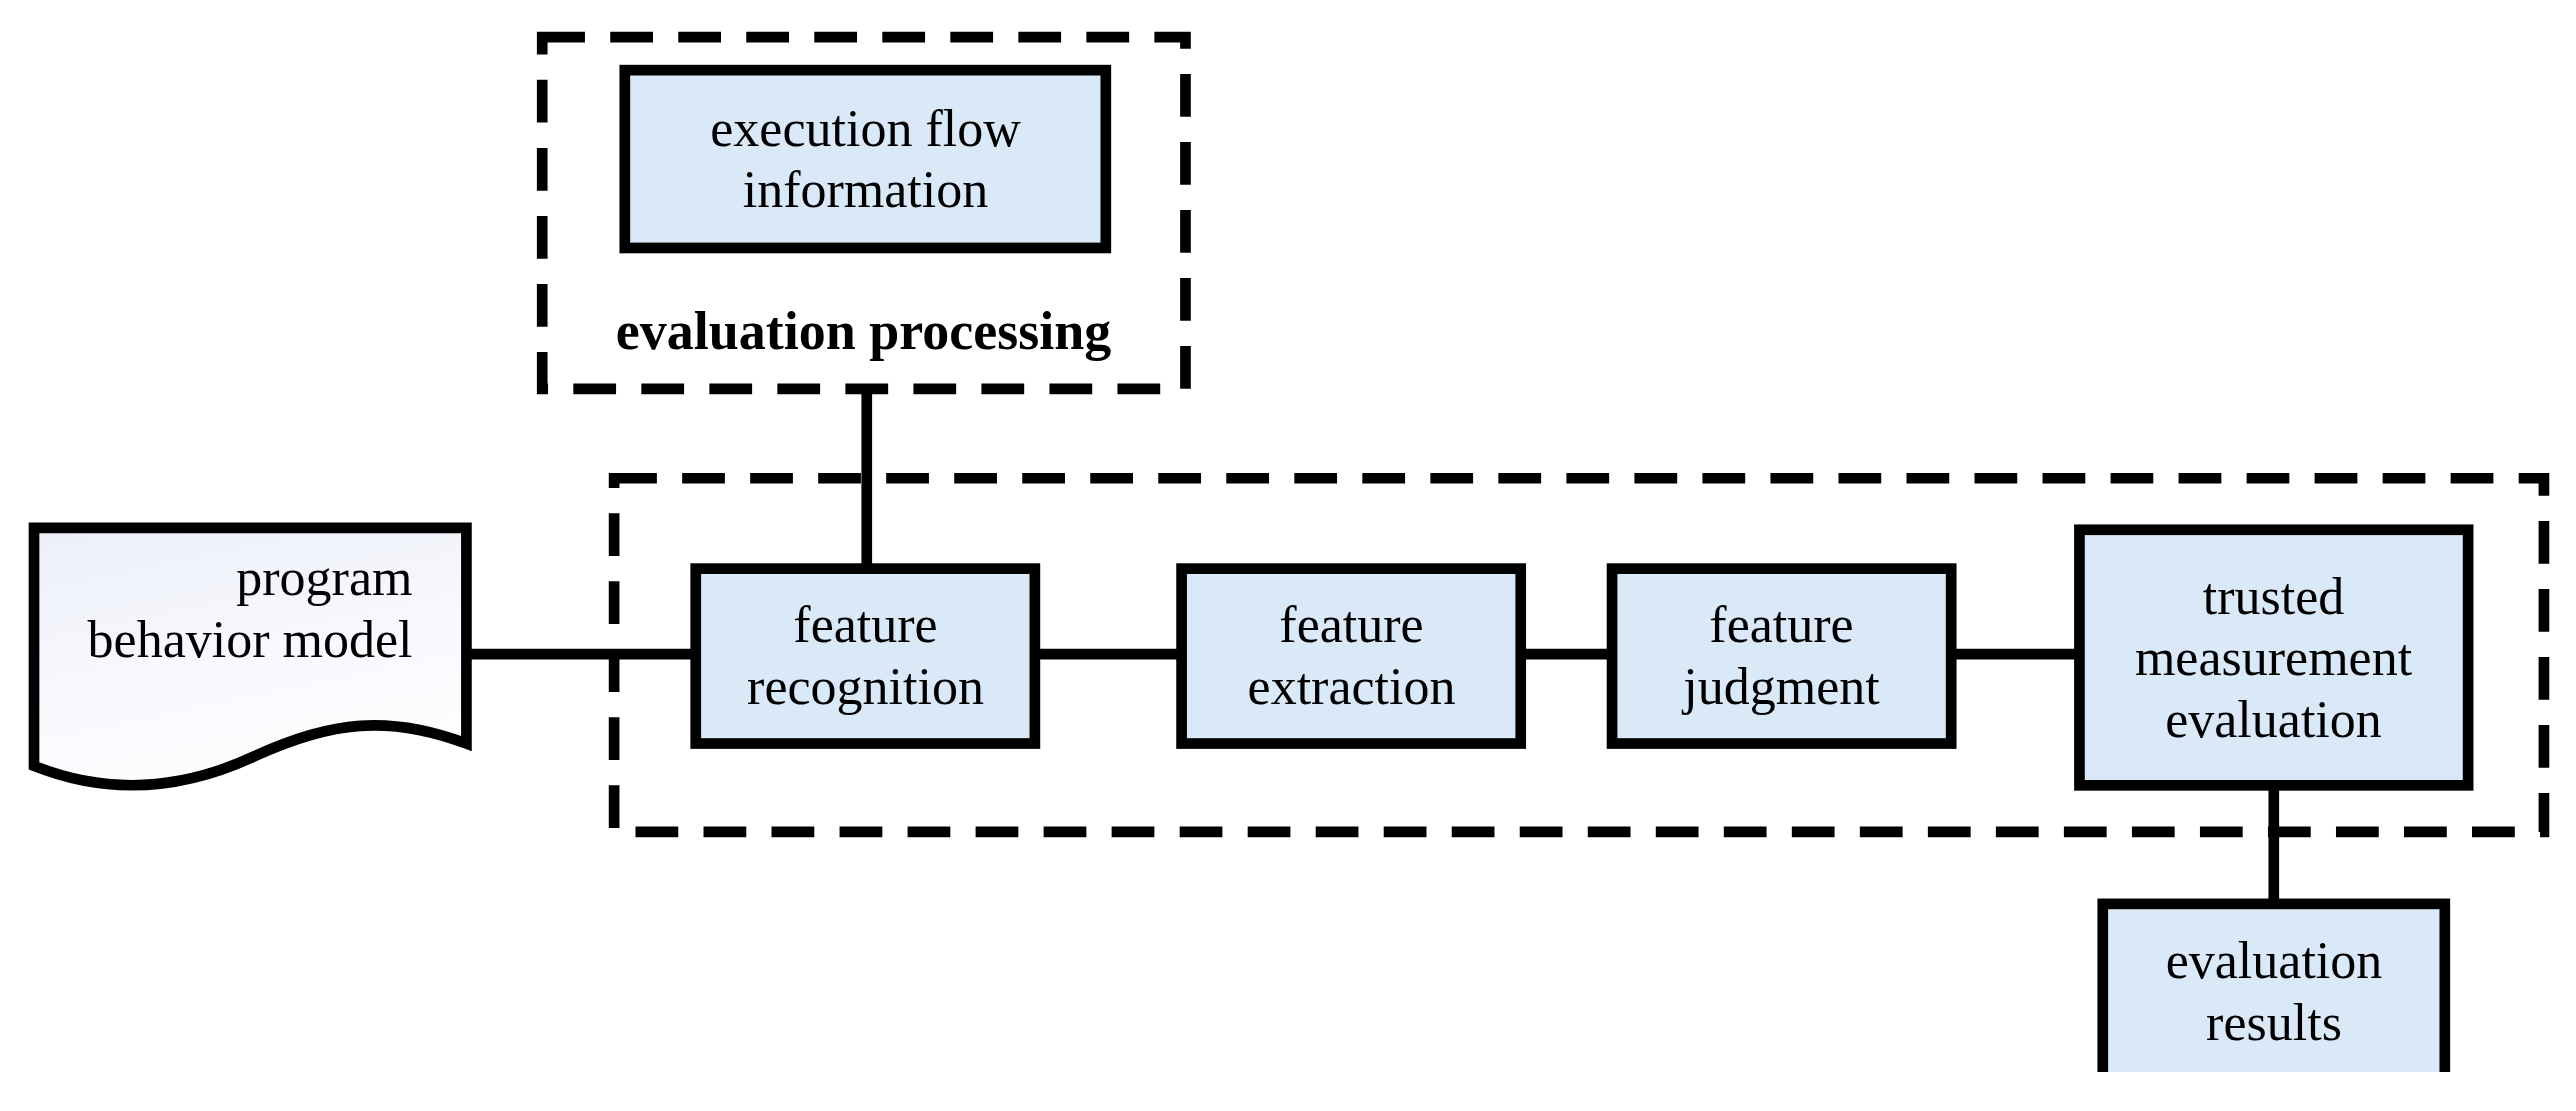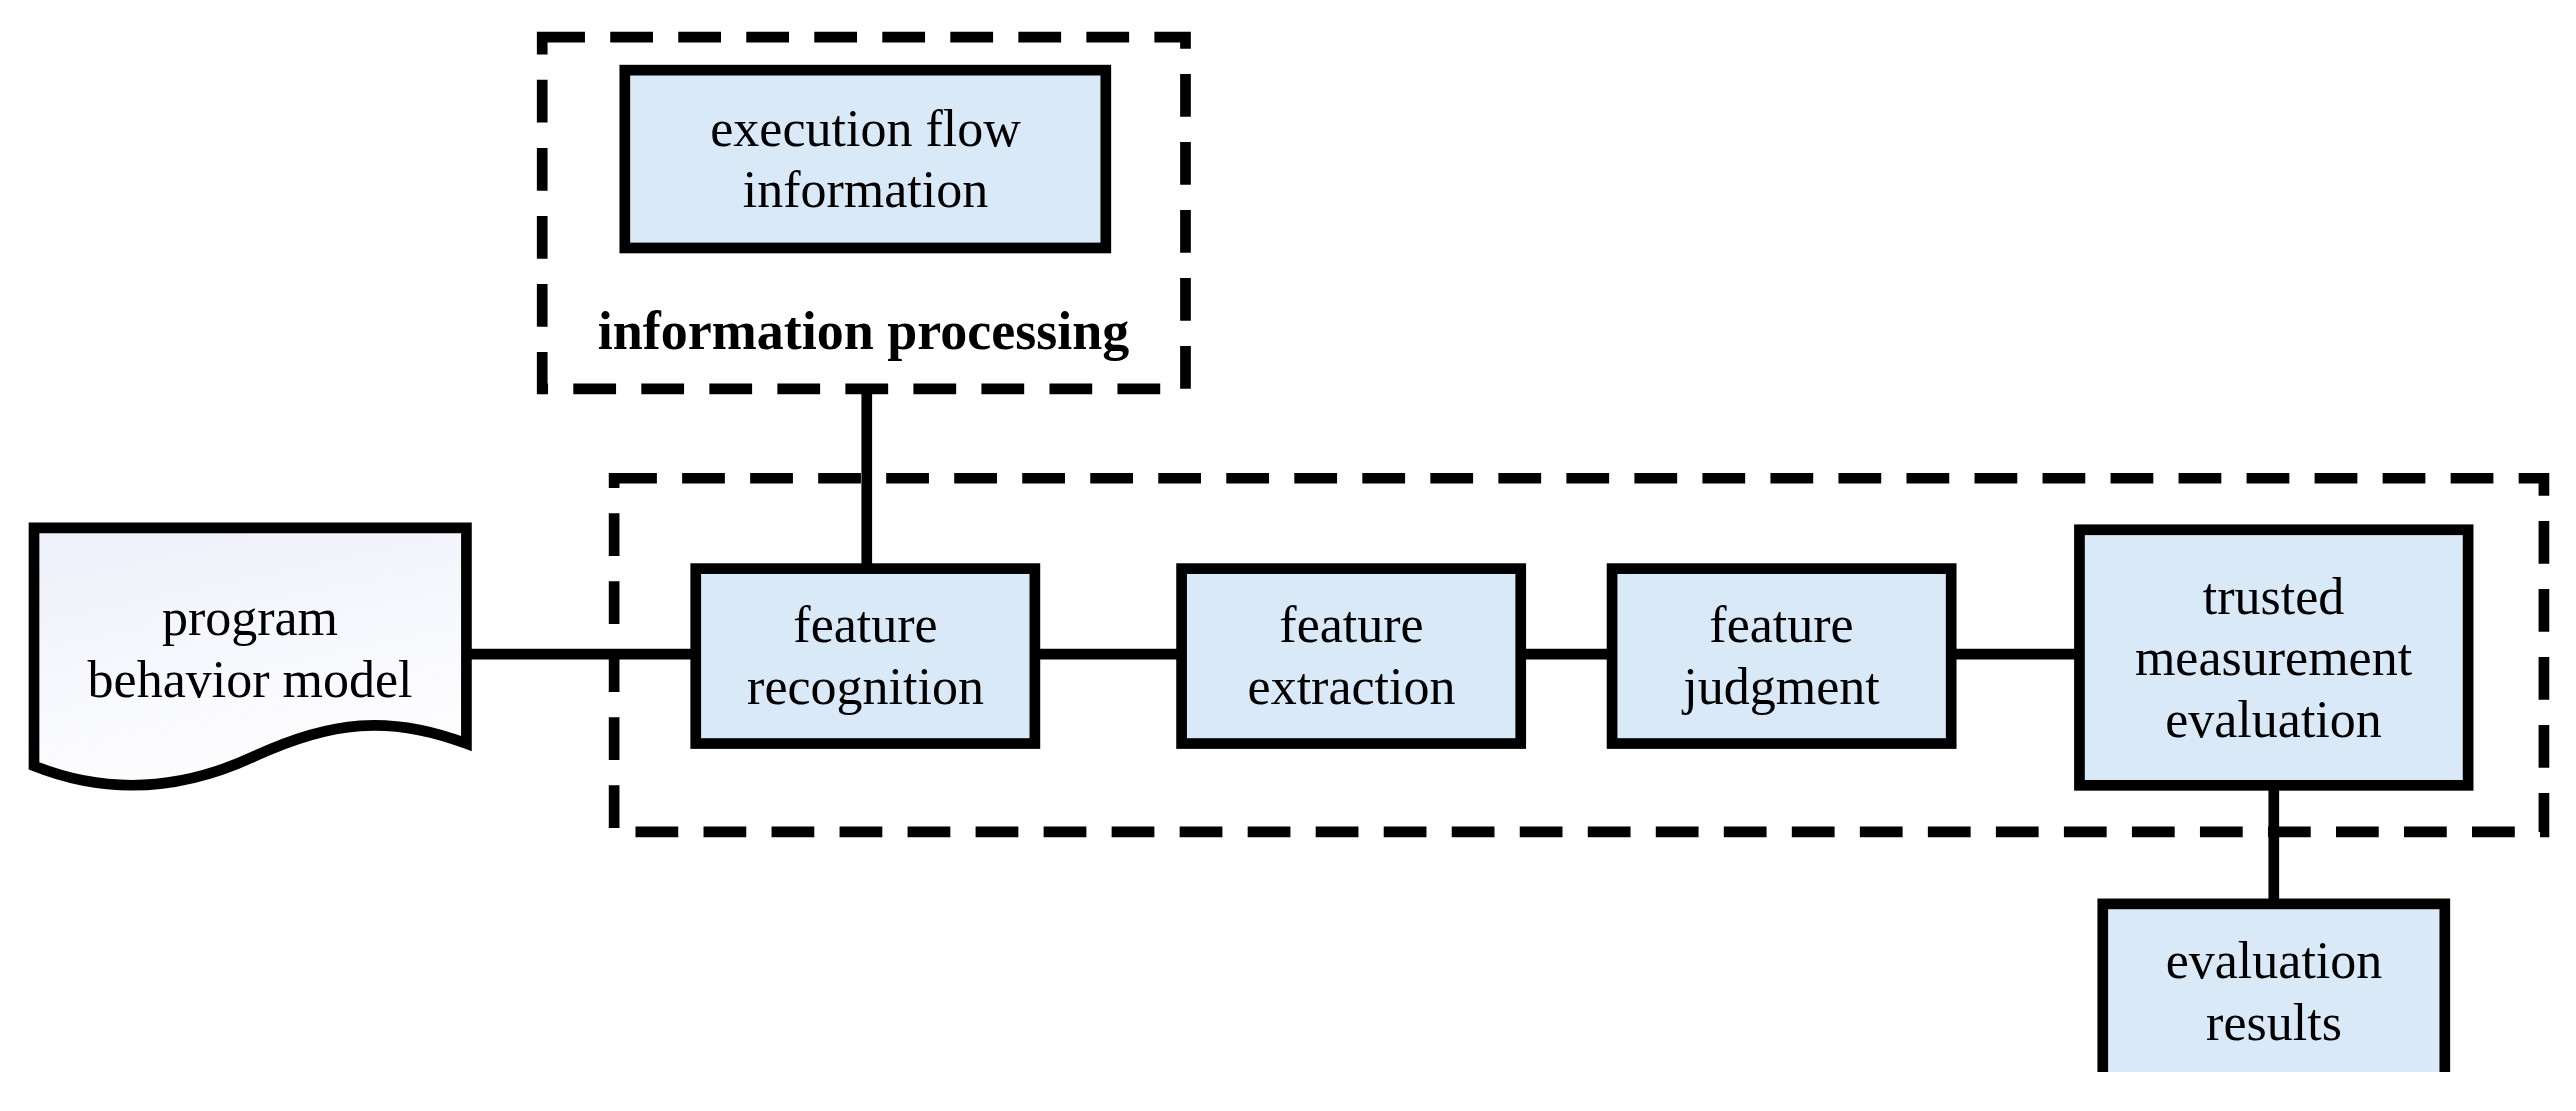--- a/index.html
+++ b/index.html
@@ -98,40 +98,40 @@
     <line x1="1565" y1="673" x2="1657" y2="673" stroke="#000000" stroke-width="11" marker-end="url(#arrowhead)"></line>
 
     <line x1="2008" y1="673" x2="2138" y2="673" stroke="#000000" stroke-width="11" marker-end="url(#arrowhead)"></line>
 
     <line x1="2340" y1="808" x2="2340" y2="928" stroke="#000000" stroke-width="11" marker-end="url(#arrowhead)"></line>
   </svg>
 
   <div class="node-label" style="left:625px; top:70px; width:481px; height:178px;">execution flow
 information</div>
 
-  <div class="node-label" style="left:34px; top:544px; width:432px; height:209px;">program
+  <div class="node-label" style="left:34px; top:504px; width:432px; height:209px;text-align:right;">program
 behavior model</div>
 
   <div class="node-label" style="left:696px; top:568px; width:339px; height:175px;">feature
 recognition</div>
 
   <div class="node-label" style="left:1182px; top:568px; width:339px; height:175px;">feature
 extraction</div>
 
   <div class="node-label" style="left:1612px; top:568px; width:339px; height:175px;">feature
 judgment</div>
 
   <div class="node-label" style="left:2079px; top:530px; width:389px; height:256px;">trusted
 measurement
 evaluation</div>
 
   <div class="node-label" style="left:2103px; top:904px; width:342px; height:175px;">evaluation
 results</div>
 
-  <div class="group-caption" style="left:542px; top:282px; width:643px; height:97px;">information processing</div>
+  <div class="group-caption" style="left:542px; top:282px; width:643px; height:97px;">evaluation processing</div>
 
   <div class="hit" style="left:625px; top:70px; width:481px; height:178px;"></div>
   <div class="hit" style="left:34px; top:528px; width:432px; height:238px;"></div>
   <div class="hit" style="left:696px; top:568px; width:339px; height:175px;"></div>
   <div class="hit" style="left:1182px; top:568px; width:339px; height:175px;"></div>
   <div class="hit" style="left:1612px; top:568px; width:339px; height:175px;"></div>
   <div class="hit" style="left:2079px; top:530px; width:389px; height:256px;"></div>
   <div class="hit" style="left:2103px; top:904px; width:342px; height:175px;"></div>
 
 </div>

